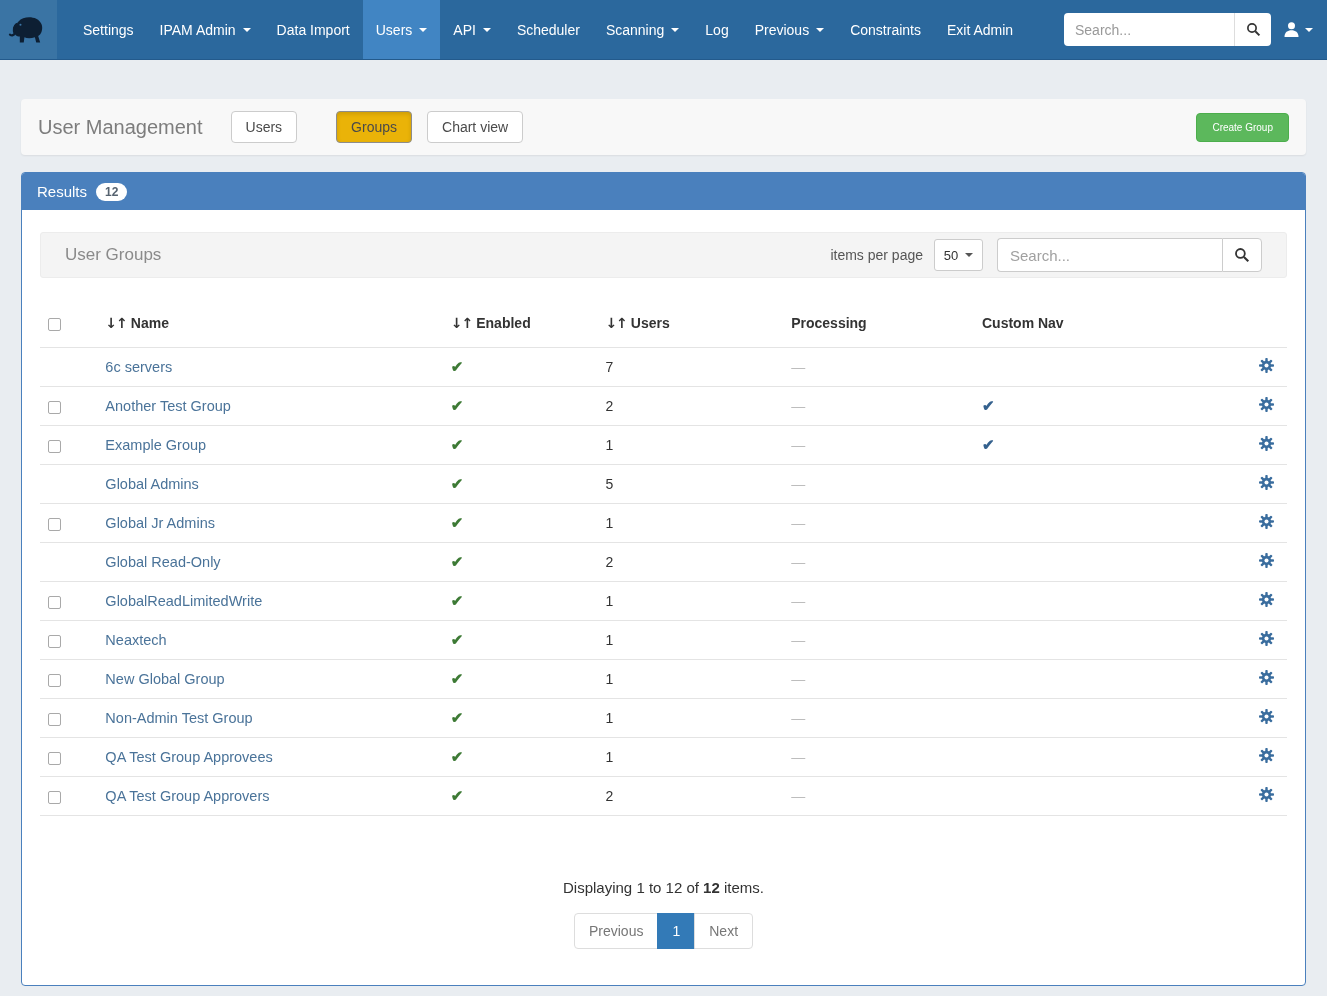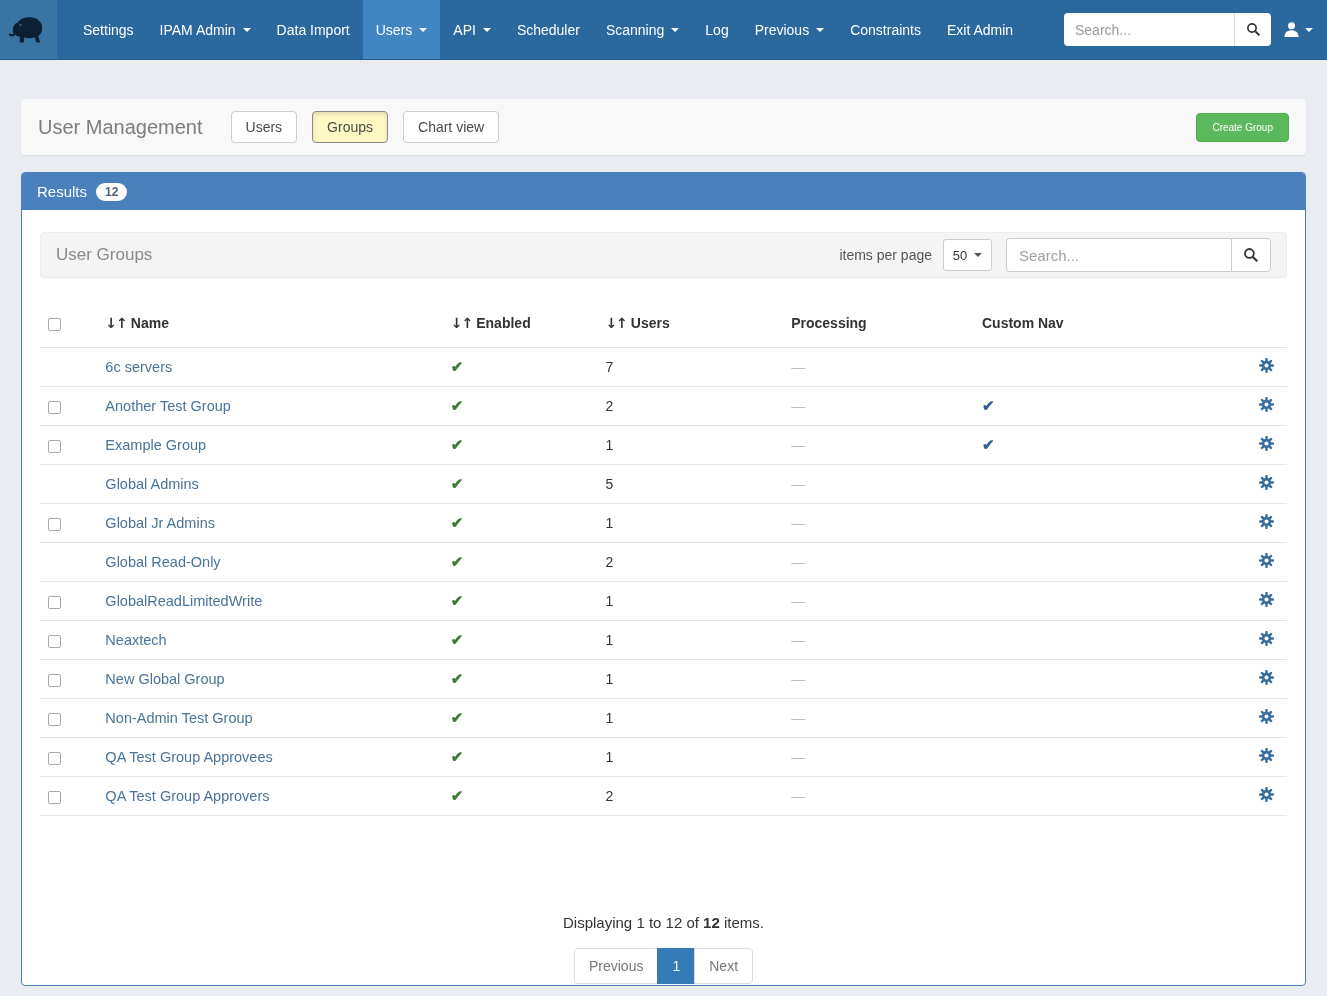--- a/index.html
+++ b/index.html
@@ -28,30 +28,30 @@
   .user-menu .caret{border-top-color:#fff;}
 
   
   .content{padding:0 21px;}
 
   .page-header-bar{margin-top:39px;background:#f8f8f8;border-radius:4px;height:56px;display:flex;align-items:center;padding:0 17px;box-shadow:0 1px 2px rgba(0,0,0,.07);}
   .page-title{font-size:20px;color:#7d7d7d;margin-right:28px;font-weight:normal;}
   .view-toggle{display:flex;}
   .btn{font-family:inherit;font-size:14px;color:#4a4a4a;background:#fff;border:1px solid #ccc;border-radius:4px;padding:7px 14px;cursor:pointer;}
   .view-toggle .btn{margin-right:15px;}
-  .btn.active{background:#fef9c3;border-color:#8c8c8c;box-shadow:inset 0 2px 4px rgba(0,0,0,.13);}
+  .btn.active{background:#eab308;border-color:#8c8c8c;box-shadow:inset 0 2px 4px rgba(0,0,0,.13);margin-left:24px;}
   .btn-create{margin-left:auto;background:var(--green);border:1px solid var(--green-border);color:#fff;padding:8px 15px;border-radius:4px;font-size:10px;cursor:pointer;font-family:inherit;}
 
   
   .panel{margin-top:17px;border:1px solid var(--panel-blue);border-radius:4px;background:#fff;height:814px;}
   .panel-heading{background:var(--panel-blue);color:#fff;padding:0 15px;height:37px;font-size:15px;border-radius:3px 3px 0 0;display:flex;align-items:center;gap:9px;}
   .badge{background:#fff;color:#55626f;font-size:12px;font-weight:bold;padding:3px 9px;border-radius:10px;line-height:1;}
   .panel-body{padding:22px 18px 0;}
 
-  .toolbar{background:#f4f4f4;border:1px solid #ececec;border-radius:3px;height:46px;display:flex;align-items:center;padding:0 15px;}
+  .toolbar{background:#f4f4f4;border:1px solid #ececec;border-radius:3px;height:46px;display:flex;align-items:center;padding:0 24px;}
   .toolbar-title{font-size:17px;color:#8a8a8a;font-weight:normal;}
   .toolbar-right{margin-left:auto;display:flex;align-items:center;}
   .ipp-label{font-size:14px;color:#555;margin-right:11px;}
   .ipp-select{width:49px;height:32px;border:1px solid #ccc;border-radius:3px;background:#fff;display:flex;align-items:center;justify-content:center;gap:7px;font-size:13px;color:#333;cursor:pointer;margin-right:14px;}
   .ipp-select .caret{border-top-color:#555;}
   .search-group{display:flex;height:34px;}
   .search-group input{width:225px;border:1px solid #ccc;border-right:none;border-radius:4px 0 0 4px;padding:0 12px;font-size:15px;color:#555;outline:none;background:#fff;}
   .search-group input::placeholder{color:#a0a0a0;}
   .search-group button{width:40px;border:1px solid #ccc;background:#fff;border-radius:0 4px 4px 0;display:flex;align-items:center;justify-content:center;cursor:pointer;}
 
@@ -65,21 +65,21 @@
   a.group-link{color:var(--link);font-size:14.5px;}
   .check-green{color:var(--check-green);font-size:15px;font-weight:bold;}
   .check-blue{color:var(--check-blue);font-size:15px;font-weight:bold;}
   td.dash{color:#bdbdbd;}
   .gear-cell{text-align:right;padding-right:13px;}
   .gear-btn{display:inline-block;cursor:pointer;line-height:0;}
   input[type=checkbox]{appearance:none;-webkit-appearance:none;width:13px;height:13px;border:1px solid #a9a9a9;border-radius:2px;background:#fff;cursor:pointer;vertical-align:middle;}
   .cb-cell{padding-left:8px;}
 
   
-  .table-footer{text-align:center;margin-top:98px;font-size:15px;color:#333;}
+  .table-footer{text-align:center;margin-top:63px;font-size:15px;color:#333;}
   .pagination{display:inline-flex;margin-top:17px;list-style:none;}
   .page-item{border:1px solid #ddd;background:#fff;color:#777;font-size:14px;padding:9px 14px;margin-left:-1px;cursor:pointer;}
   .page-item.first{border-radius:4px 0 0 4px;margin-left:0;}
   .page-item.last{border-radius:0 4px 4px 0;}
   .page-item.active{background:var(--active-page);border-color:var(--active-page);color:#fff;}
 </style>
 </head>
 <body>
 
 <div class="navbar">

